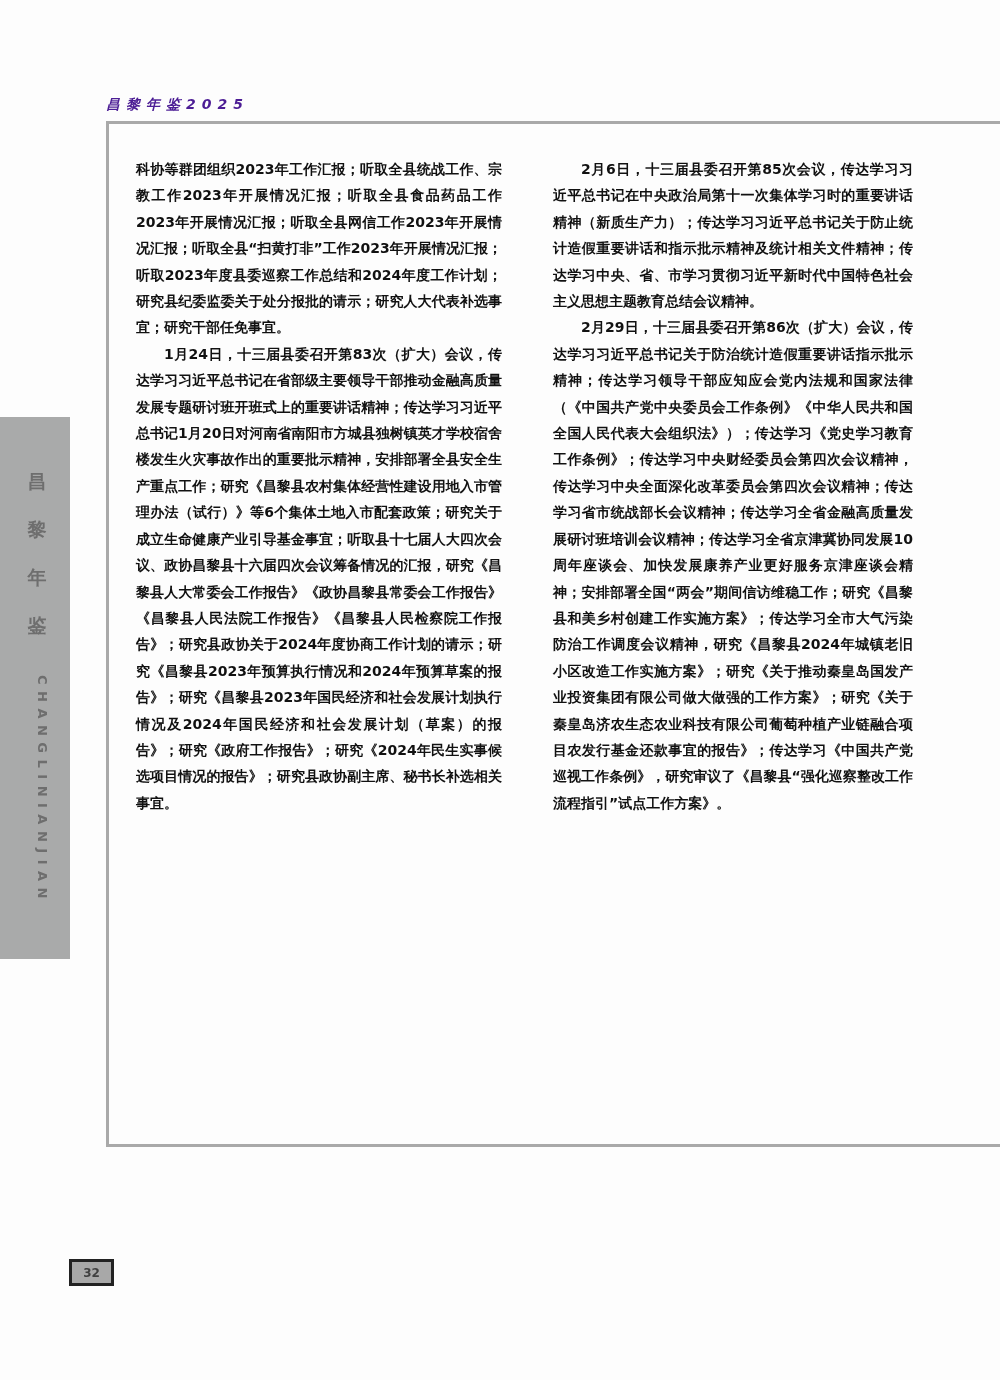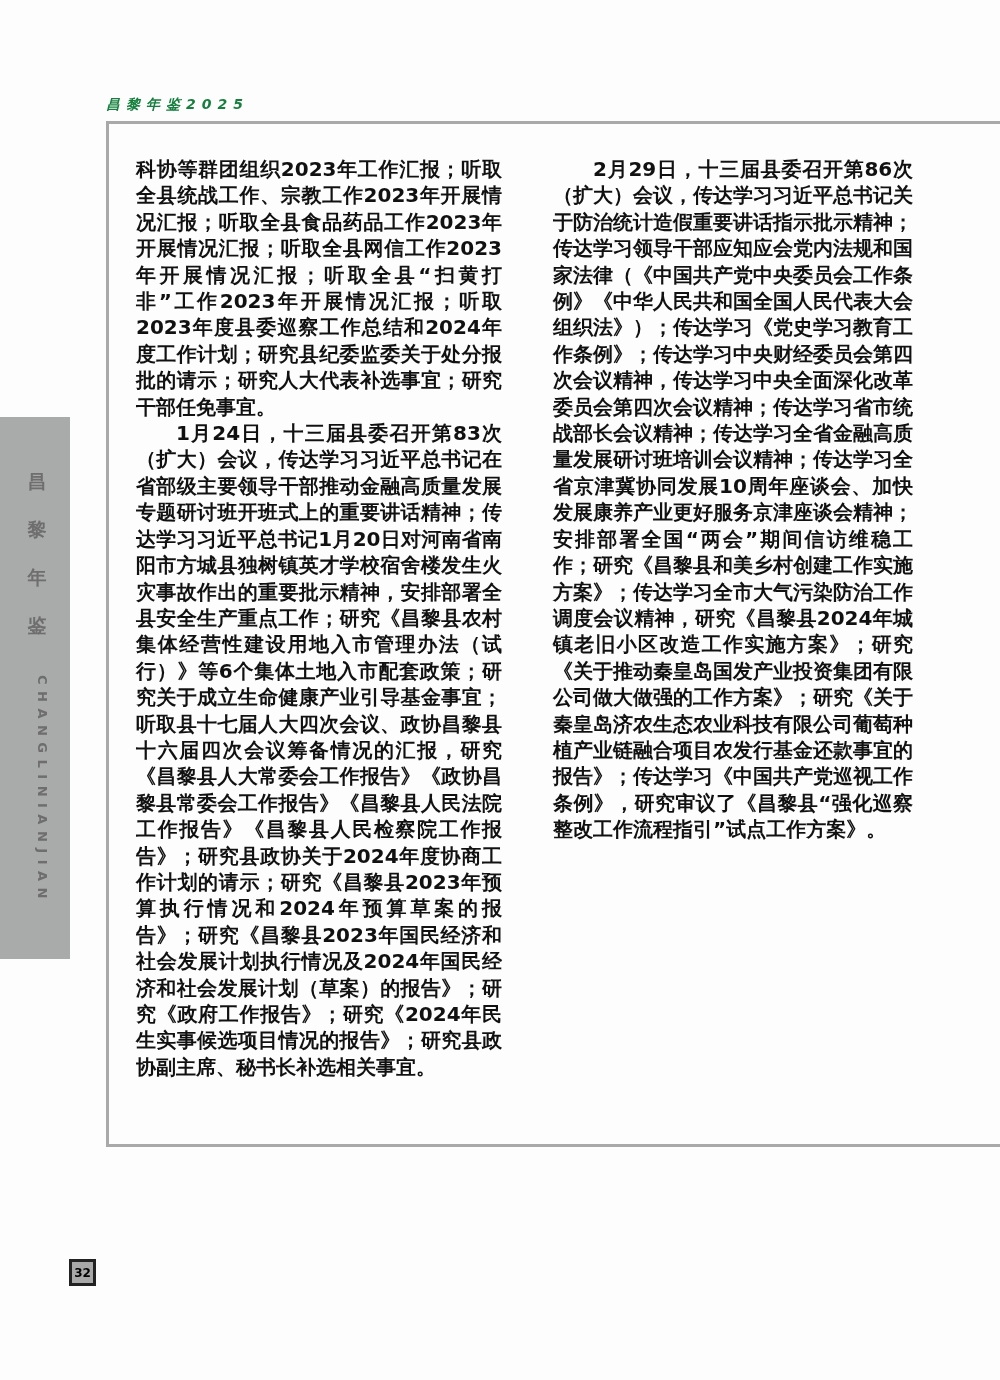--- a/index.html
+++ b/index.html
@@ -3,29 +3,29 @@
 <meta charset="utf-8">
 <style>
   html, body { margin:0; padding:0; }
   body {
     width:1000px; height:1380px; background:#fdfdfd; position:relative; overflow:hidden;
     font-family: "DejaVu Sans", "Liberation Sans", sans-serif;
     color:#111;
   }
   .running-head {
     position:absolute; left:106px; top:96px; font-size:14px; font-weight:bold;
-    letter-spacing:6px; color:#15803d; font-style:italic;
+    letter-spacing:6px; color:#4c1d95; font-style:italic;
   }
   .frame {
     position:absolute; left:106px; top:121px; width:894px; height:1026px;
     border-top:3px solid #a9a9a9; border-left:3px solid #a9a9a9; border-bottom:3px solid #a9a9a9;
     box-sizing:border-box;
   }
   .col {
-    position:absolute; top:156px; font-size:20px; line-height:26.4px; font-weight:bold;
+    position:absolute; top:156px; font-size:14px; line-height:26.4px; font-weight:bold;
     text-align:justify;
   }
   .col.left { left:136px; width:366px; }
   .col.right { left:553px; width:360px; }
   .col p { margin:0; }
   .col p.indent { text-indent:2em; }
   .side-tab {
     position:absolute; left:0; top:417px; width:70px; height:542px; background:#a9aaaa;
   }
   .side-cn {
@@ -33,38 +33,39 @@
     display:flex; flex-direction:column; align-items:center;
   }
   .side-cn span { display:block; height:48px; }
   .side-en {
     position:absolute; left:24px; top:258px; width:26px; height:250px;
     color:#6e6e6e; font-weight:bold; font-size:13px; letter-spacing:6.5px;
     writing-mode:vertical-rl;
     font-family:"DejaVu Sans", sans-serif;
   }
   .page-num {
-    position:absolute; left:69px; top:1259px; width:27px; height:27px; box-sizing:border-box;
+    position:absolute; left:69px; top:1259px; width:45px; height:27px; box-sizing:border-box;
     border:3px solid #222; background:#a8a8a8; font-size:12px; font-weight:bold;
-    display:flex; align-items:center; justify-content:center; color:#000000;
+    display:flex; align-items:center; justify-content:center; color:#404040;
   }
 </style>
 </head>
 <body>
 
 <div class="running-head">昌黎年鉴2025</div>
 
 <div class="frame"></div>
 
 <div class="col left">
   <p>科协等群团组织2023年工作汇报；听取全县统战工作、宗教工作2023年开展情况汇报；听取全县食品药品工作2023年开展情况汇报；听取全县网信工作2023年开展情况汇报；听取全县“扫黄打非”工作2023年开展情况汇报；听取2023年度县委巡察工作总结和2024年度工作计划；研究县纪委监委关于处分报批的请示；研究人大代表补选事宜；研究干部任免事宜。</p>
   <p class="indent">1月24日，十三届县委召开第83次（扩大）会议，传达学习习近平总书记在省部级主要领导干部推动金融高质量发展专题研讨班开班式上的重要讲话精神；传达学习习近平总书记1月20日对河南省南阳市方城县独树镇英才学校宿舍楼发生火灾事故作出的重要批示精神，安排部署全县安全生产重点工作；研究《昌黎县农村集体经营性建设用地入市管理办法（试行）》等6个集体土地入市配套政策；研究关于成立生命健康产业引导基金事宜；听取县十七届人大四次会议、政协昌黎县十六届四次会议筹备情况的汇报，研究《昌黎县人大常委会工作报告》《政协昌黎县常委会工作报告》《昌黎县人民法院工作报告》《昌黎县人民检察院工作报告》；研究县政协关于2024年度协商工作计划的请示；研究《昌黎县2023年预算执行情况和2024年预算草案的报告》；研究《昌黎县2023年国民经济和社会发展计划执行情况及2024年国民经济和社会发展计划（草案）的报告》；研究《政府工作报告》；研究《2024年民生实事候选项目情况的报告》；研究县政协副主席、秘书长补选相关事宜。</p>
 </div>
 
 <div class="col right">
+  <p class="indent">2月6日，十三届县委召开第85次会议，传达学习习近平总书记在中央政治局第十一次集体学习时的重要讲话精神（新质生产力）；传达学习习近平总书记关于防止统计造假重要讲话和指示批示精神及统计相关文件精神；传达学习中央、省、市学习贯彻习近平新时代中国特色社会主义思想主题教育总结会议精神。</p>
   <p class="indent">2月29日，十三届县委召开第86次（扩大）会议，传达学习习近平总书记关于防治统计造假重要讲话指示批示精神；传达学习领导干部应知应会党内法规和国家法律（《中国共产党中央委员会工作条例》《中华人民共和国全国人民代表大会组织法》）；传达学习《党史学习教育工作条例》；传达学习中央财经委员会第四次会议精神，传达学习中央全面深化改革委员会第四次会议精神；传达学习省市统战部长会议精神；传达学习全省金融高质量发展研讨班培训会议精神；传达学习全省京津冀协同发展10周年座谈会、加快发展康养产业更好服务京津座谈会精神；安排部署全国“两会”期间信访维稳工作；研究《昌黎县和美乡村创建工作实施方案》；传达学习全市大气污染防治工作调度会议精神，研究《昌黎县2024年城镇老旧小区改造工作实施方案》；研究《关于推动秦皇岛国发产业投资集团有限公司做大做强的工作方案》；研究《关于秦皇岛济农生态农业科技有限公司葡萄种植产业链融合项目农发行基金还款事宜的报告》；传达学习《中国共产党巡视工作条例》，研究审议了《昌黎县“强化巡察整改工作流程指引”试点工作方案》。</p>
 </div>
 
 <div class="side-tab">
   <div class="side-cn">
     <span>昌</span>
     <span>黎</span>
     <span>年</span>
     <span>鉴</span>
   </div>

